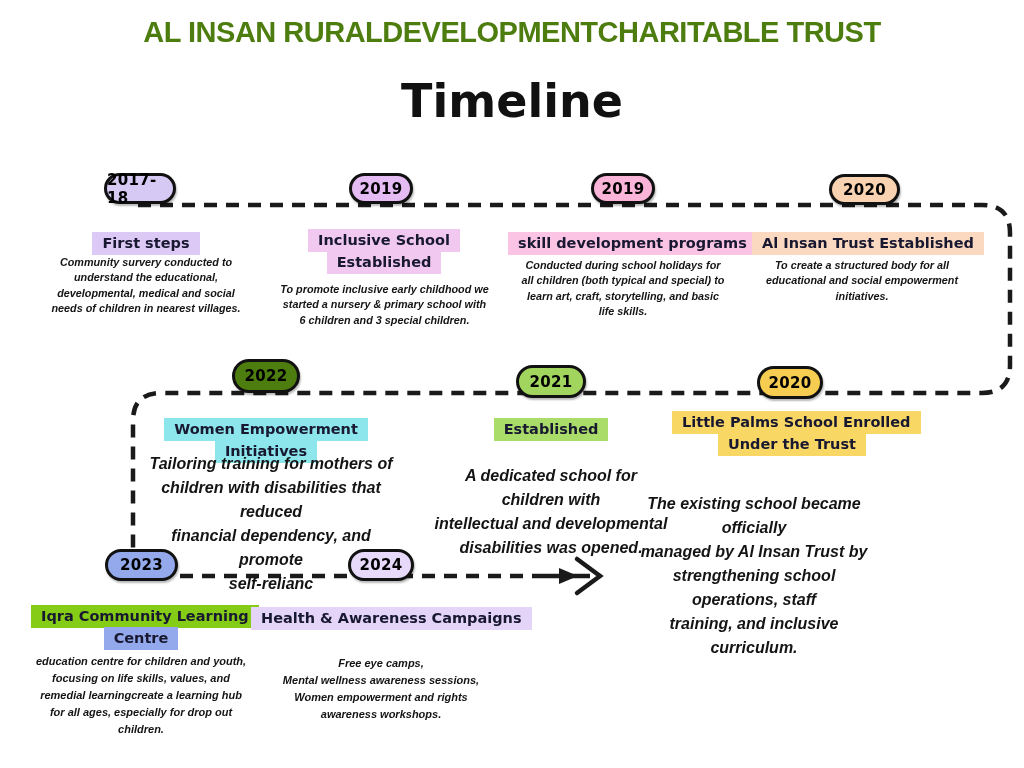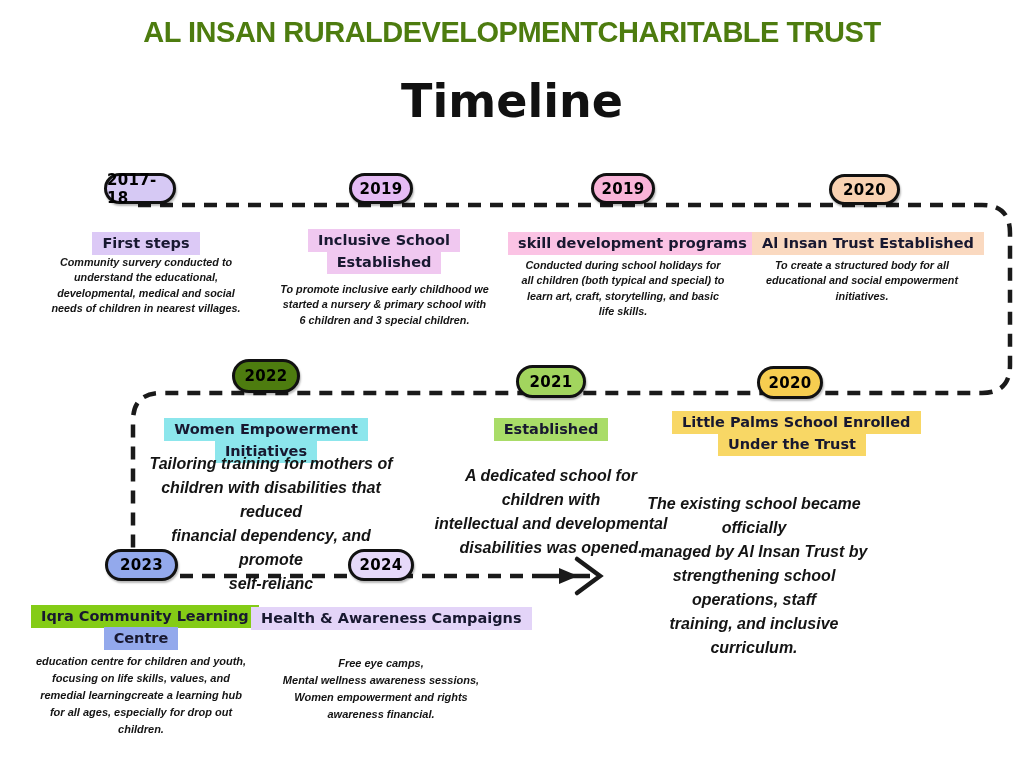--- a/index.html
+++ b/index.html
@@ -194,14 +194,14 @@
 
 <div class="milestone m9 r3">
   <div class="pill" style="background: rgb(230, 217, 249);">2024</div>
   <div class="titlewrap">
     <span class="hl" style="background: rgb(227, 212, 248);">Health &amp; Awareness Campaigns</span>
 
   </div>
   <div class="desc">Free eye camps,
 Mental wellness awareness sessions,
 Women empowerment and rights
-awareness financial.</div>
+awareness workshops.</div>
 </div>
 
 </body></html>

